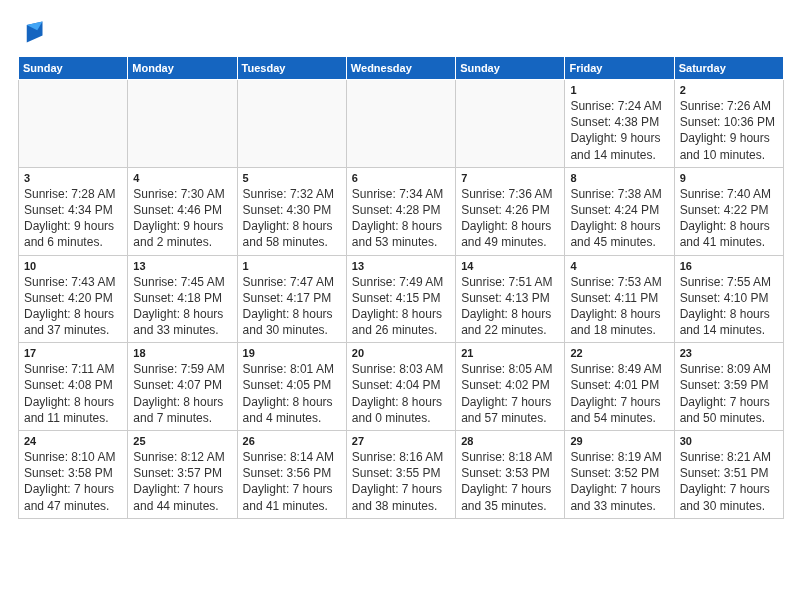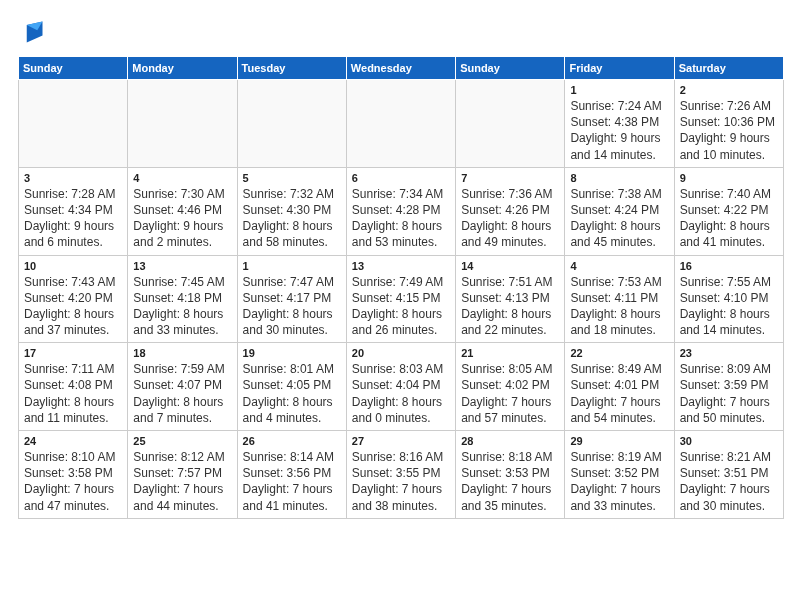--- a/index.html
+++ b/index.html
@@ -278,21 +278,21 @@
         <tr>
           <td>
             <span class="day-num">24</span>
             <div class="day-info">Sunrise: 8:10 AM
 Sunset: 3:58 PM
 Daylight: 7 hours and 47 minutes.</div>
           </td>
           <td>
             <span class="day-num">25</span>
             <div class="day-info">Sunrise: 8:12 AM
-Sunset: 7:57 PM
+Sunset: 3:57 PM
 Daylight: 7 hours and 44 minutes.</div>
           </td>
           <td>
             <span class="day-num">26</span>
             <div class="day-info">Sunrise: 8:14 AM
 Sunset: 3:56 PM
 Daylight: 7 hours and 41 minutes.</div>
           </td>
           <td>
             <span class="day-num">27</span>

